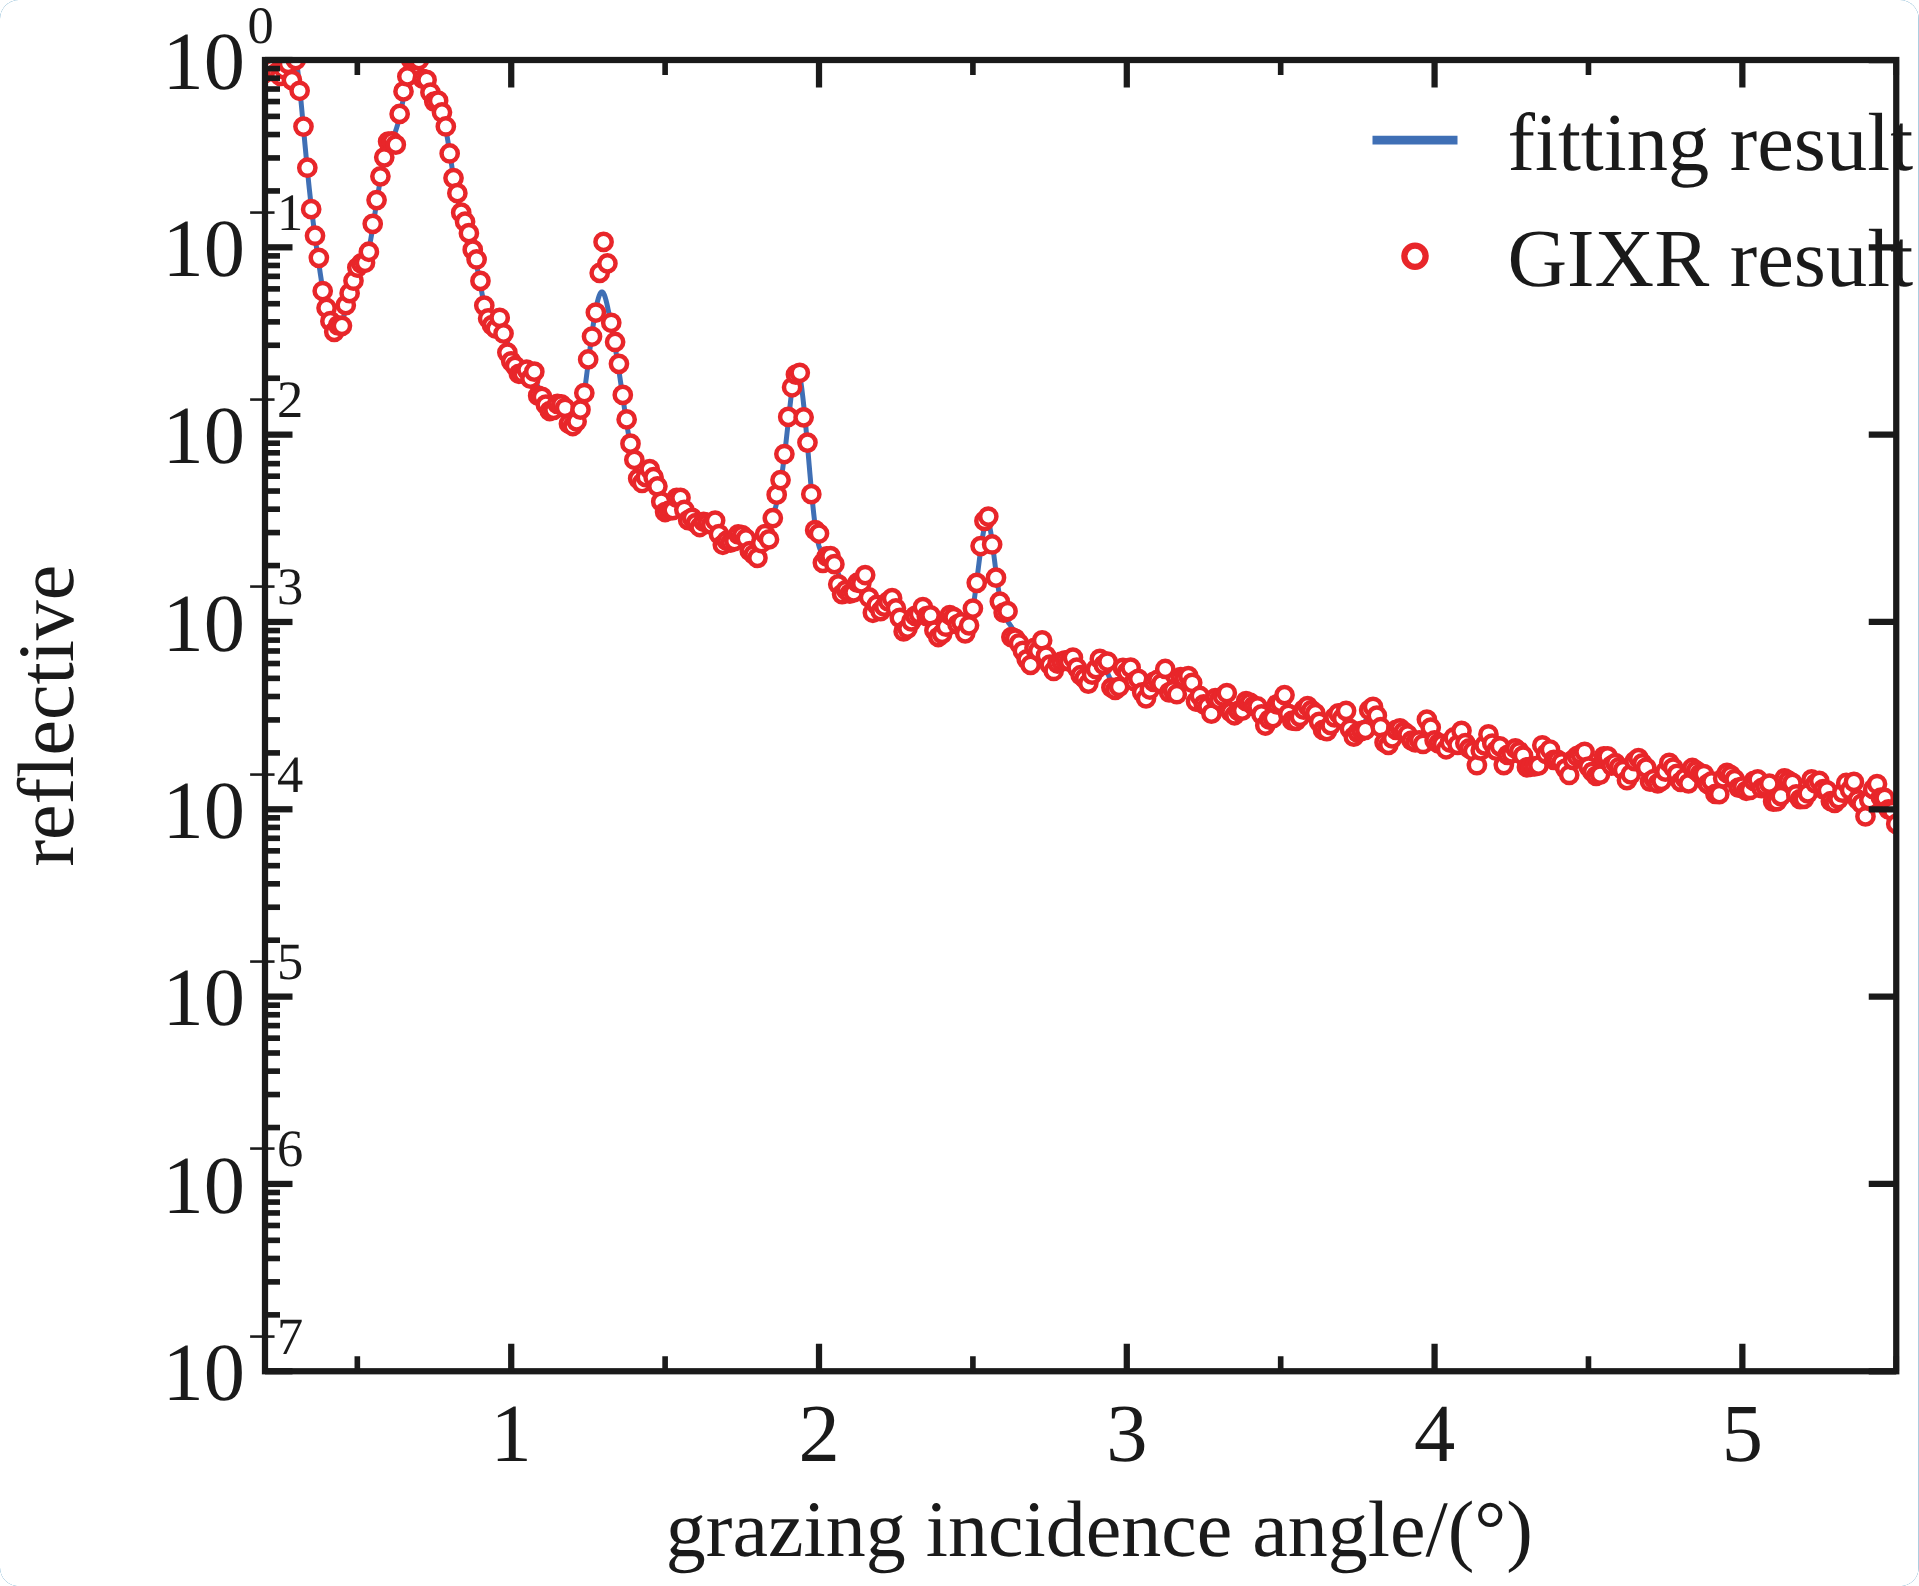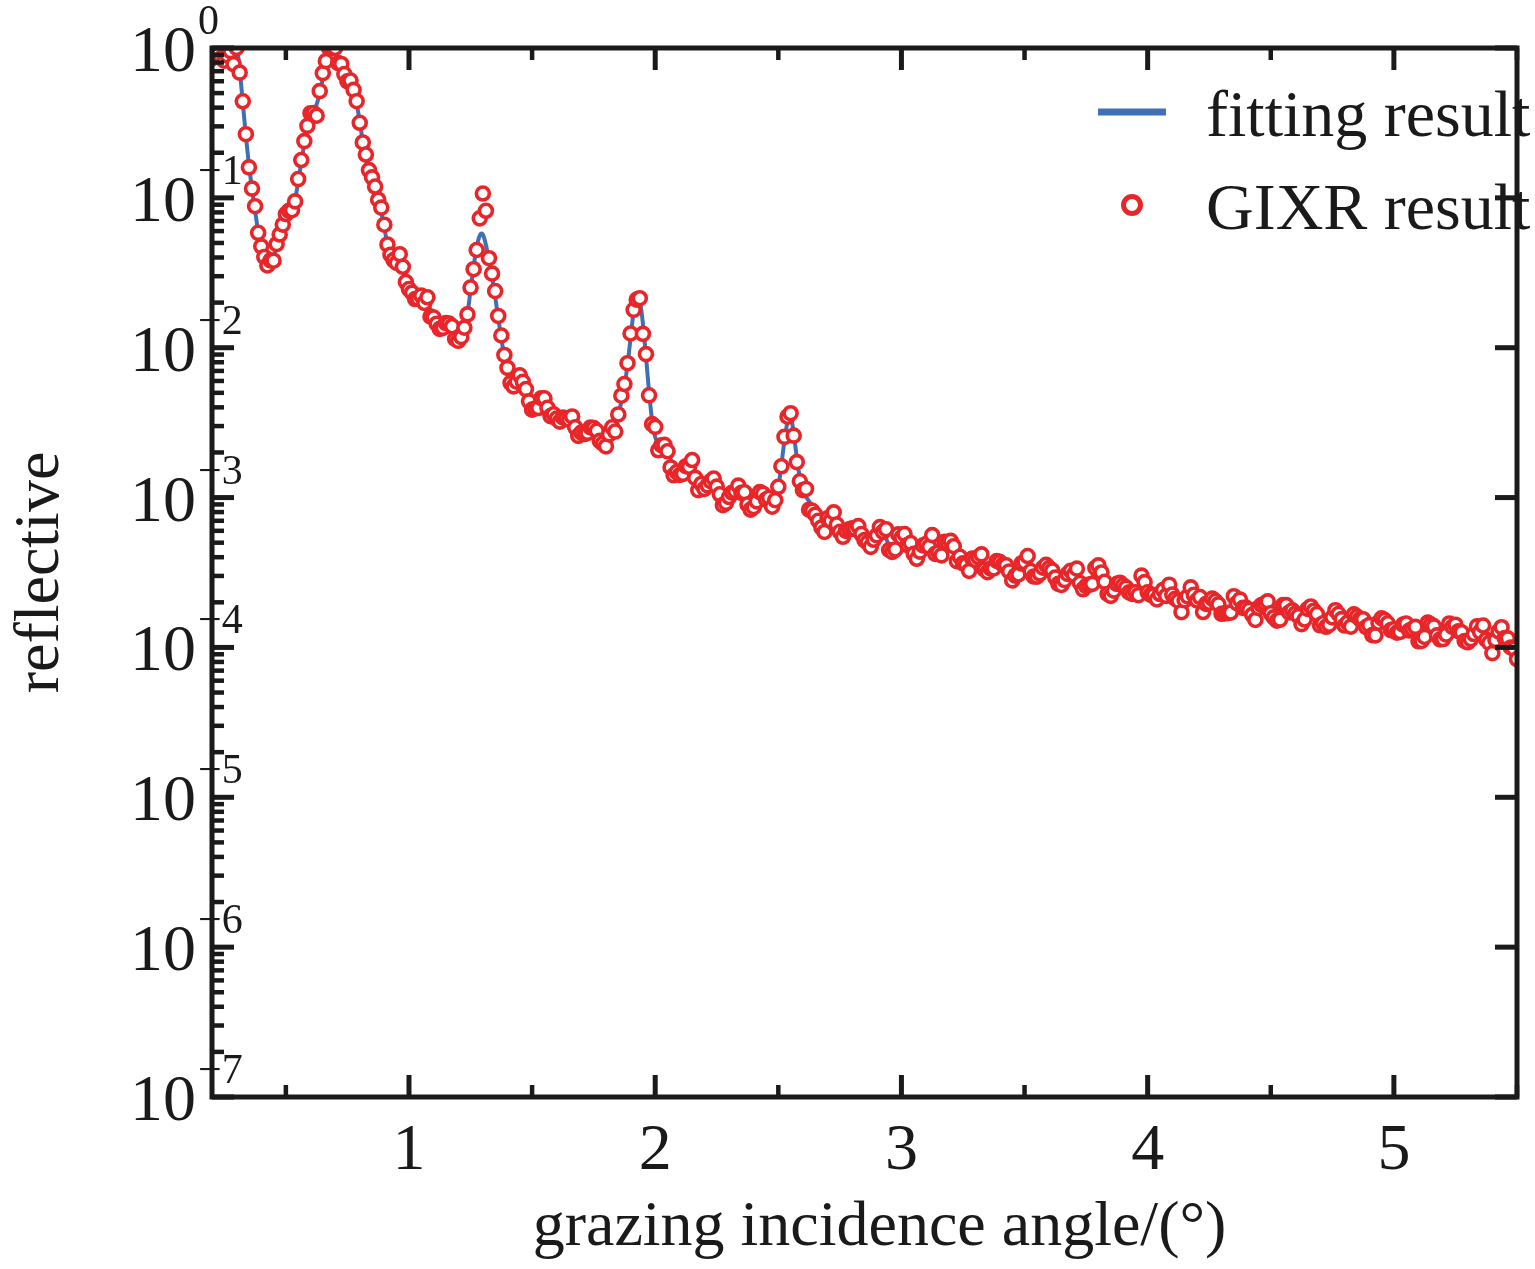--- a/index.html
+++ b/index.html
@@ -7,20 +7,21 @@
     padding: 0;
     background: #ffffff;
   }
   #root {
     position: relative;
     width: 1535px;
     height: 1269px;
     background: #0369a1;
     font-family: "Liberation Serif", "DejaVu Serif", serif;
     overflow: hidden;
+    border-radius: 15px;
   }
   #plot-svg {
     position: absolute;
     left: 0;
     top: 0;
     width: 1535px;
     height: 1269px;
   }
   .tick-label {
     font-family: "Liberation Serif", "DejaVu Serif", serif;

